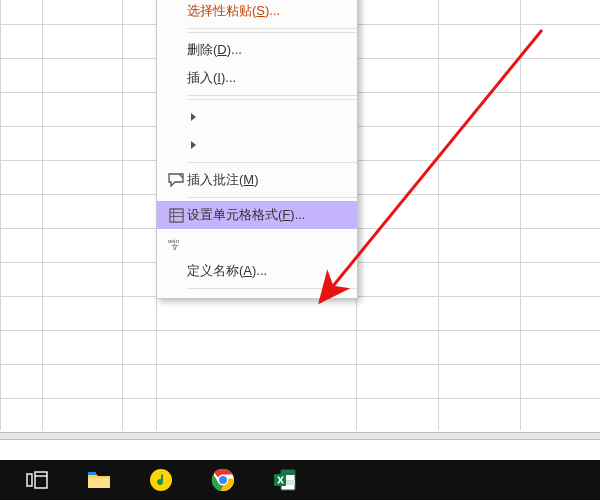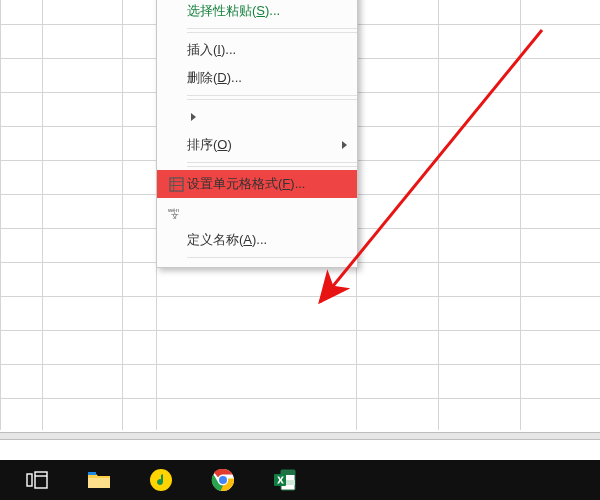--- a/index.html
+++ b/index.html
@@ -7,23 +7,23 @@
   .gridlines{position:absolute;inset:0}
   .gridlines .h{position:absolute;left:0;right:0;height:1px;background:#d4d4d4}
   .gridlines .v{position:absolute;top:0;bottom:70px;width:1px;background:#d4d4d4}
   .bottom-divider{position:absolute;left:0;right:0;top:432px;height:6px;background:#e6e6e6;border-top:1px solid #bdbdbd;border-bottom:1px solid #bdbdbd}
   .taskbar{position:absolute;left:0;right:0;bottom:0;height:40px;background:#101010;display:flex;align-items:center;padding-left:24px;gap:36px}
   .taskbar .tb-icon{width:26px;height:26px;display:flex;align-items:center;justify-content:center}
   .context-menu{position:absolute;left:156px;top:-8px;width:200px;background:#fcfcfc;border:1px solid #c8c8c8;box-shadow:3px 3px 6px rgba(0,0,0,.25);padding:4px 0 6px}
   .cm-item{display:flex;align-items:center;height:28px;padding:0 10px 0 8px;cursor:default;position:relative}
   .cm-item .icon-slot{width:22px;display:flex;align-items:center;justify-content:center;color:#666}
   .cm-item .label{flex:1;white-space:nowrap}
-  .cm-item.disabled .label{color:#15803d}
+  .cm-item.disabled .label{color:#c2410c}
   .cm-item.disabled .icon-slot{color:#bcbcbc}
-  .cm-item.hover{background:#ef4444}
+  .cm-item.hover{background:#c4b5fd}
   .cm-item .submenu-arrow{width:0;height:0;border-top:4px solid transparent;border-bottom:4px solid transparent;border-left:5px solid #555;margin-left:4px}
   .cm-sep{height:1px;background:#e1e1e1;margin:3px 0 3px 30px}
   .u{text-decoration:underline}
   .arrow{position:absolute;left:0;top:0;pointer-events:none}
 </style>
 </head>
 <body>
 
 <div class="sheet">
   <div class="gridlines">
@@ -53,38 +53,46 @@
 
 <div class="context-menu" id="context-menu">
     <div class="cm-item disabled">
       <span class="icon-slot"></span>
       <span class="label">选择性粘贴(<span class="u">S</span>)...</span>
     </div>
     <div class="cm-sep"></div>
     <div class="cm-sep"></div>
     <div class="cm-item">
       <span class="icon-slot"></span>
-      <span class="label">插入(<span class="u">I</span>)...</span>
+      <span class="label">删除(<span class="u">D</span>)...</span>
     </div>
     <div class="cm-item">
       <span class="icon-slot"></span>
-      <span class="label">删除(<span class="u">D</span>)...</span>
+      <span class="label">插入(<span class="u">I</span>)...</span>
     </div>
     <div class="cm-sep"></div>
     <div class="cm-sep"></div>
     <div class="cm-item">
       <span class="icon-slot"></span>
       <span class="submenu-arrow"></span>
     </div>
     <div class="cm-item">
       <span class="icon-slot"></span>
-      <span class="label">排序(<span class="u">O</span>)</span>
       <span class="submenu-arrow"></span>
     </div>
     <div class="cm-sep"></div>
+    <div class="cm-item">
+      <span class="icon-slot">
+        <svg width="16" height="14" viewBox="0 0 16 14">
+          <path d="M1 1h14v8H7l-4 4v-4H1z" fill="none" stroke="#555" stroke-width="1.3"></path>
+          <path d="M11 1l4 4" stroke="#b04020" stroke-width="1.3"></path>
+        </svg>
+      </span>
+      <span class="label">插入批注(<span class="u">M</span>)</span>
+    </div>
     <div class="cm-sep"></div>
     <div class="cm-item hover">
       <span class="icon-slot">
         <svg width="15" height="15" viewBox="0 0 16 16">
           <rect x="1" y="1" width="14" height="14" fill="none" stroke="#555" stroke-width="1.3"></rect>
           <line x1="1" y1="5" x2="15" y2="5" stroke="#555"></line>
           <line x1="1" y1="9" x2="15" y2="9" stroke="#555"></line>
           <line x1="5" y1="1" x2="5" y2="15" stroke="#555"></line>
         </svg>
       </span>

